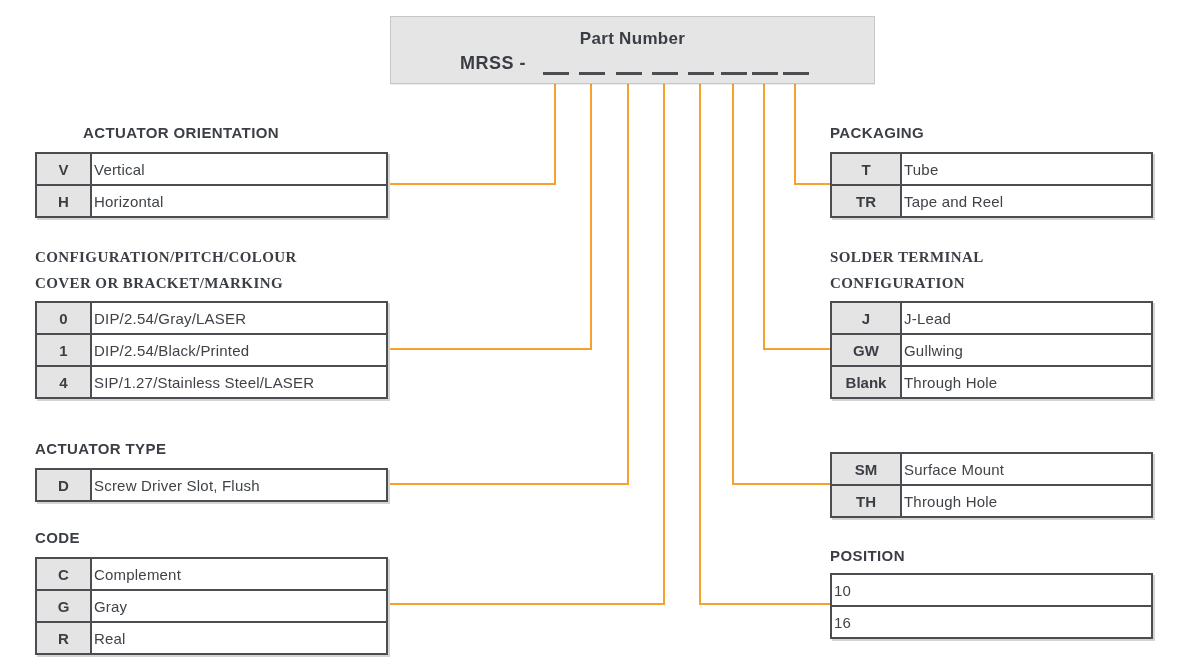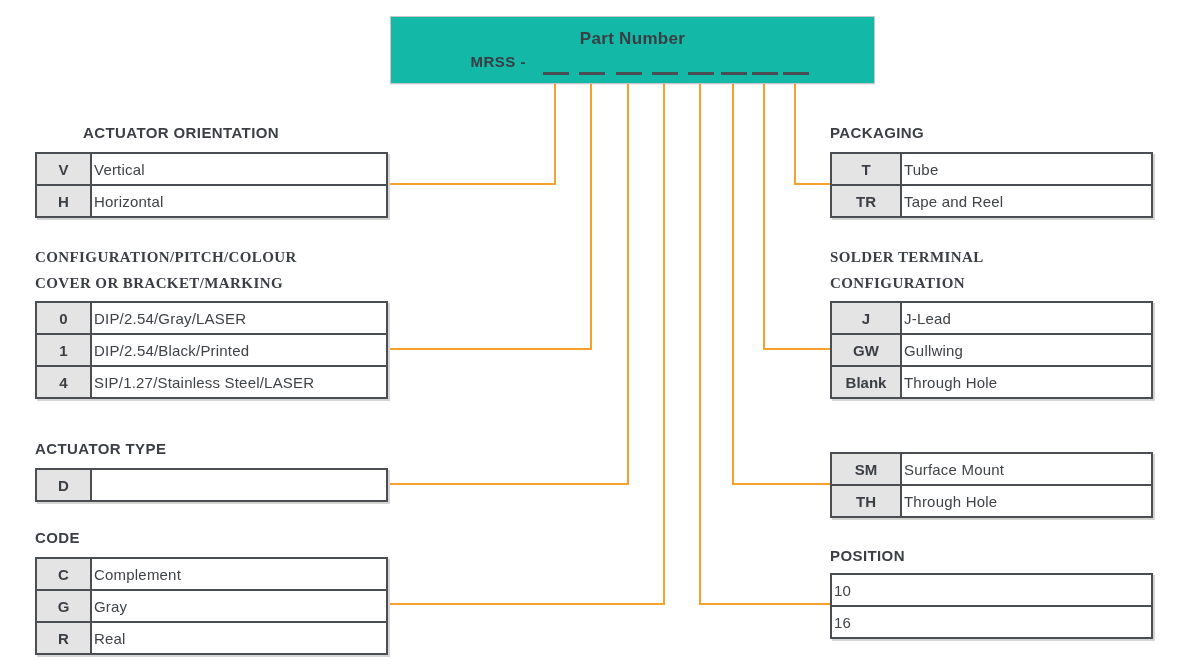--- a/index.html
+++ b/index.html
@@ -20,40 +20,40 @@
     width: 1200px; height: 669px;
     z-index: 1;
   }
   #connectors path { fill: none; stroke-width: 2px; }
 
   
   .pn-box {
     position: absolute;
     left: 390px; top: 16px;
     width: 485px; height: 68px;
-    background: #14b8a6;
+    background: #e5e5e5;
     border: 1px solid #C7C7C7;
     box-shadow: 0 1px 0 rgba(0,0,0,0.07);
     z-index: 2;
     box-sizing: border-box;
   }
   .pn-title {
     position: absolute;
     left: 0; top: 12px; width: 100%;
     text-align: center;
     font-weight: bold;
     font-size: 17px;
     letter-spacing: 0.3px;
     color: #3A3E44;
   }
   .pn-prefix {
     position: absolute;
     right: 348px; top: 36px;
     font-weight: bold;
-    font-size: 15px;
+    font-size: 18px;
     letter-spacing: 0.5px;
     color: #3A3E44;
     white-space: nowrap;
   }
   .dash {
     position: absolute;
     top: 55px;
     width: 26px; height: 3px;
     background: #4A4D52;
   }
@@ -164,20 +164,21 @@
     <div class="prow">
       <div class="pcode">4</div>
       <div class="pdesc">SIP/1.27/Stainless Steel/LASER</div>
     </div>
   </div>
 
   <div class="hdr" style="left:35px; top:441px;">ACTUATOR TYPE</div>
   <div class="ptable left-t" style="left:35px; top:468px;">
     <div class="prow">
       <div class="pcode">D</div>
+      <div class="pdesc">Screw Driver Slot, Flush</div>
     </div>
   </div>
 
   <div class="hdr" style="left:35px; top:530px;">CODE</div>
   <div class="ptable left-t" style="left:35px; top:557px;">
     <div class="prow">
       <div class="pcode">C</div>
       <div class="pdesc">Complement</div>
     </div>
     <div class="prow">

